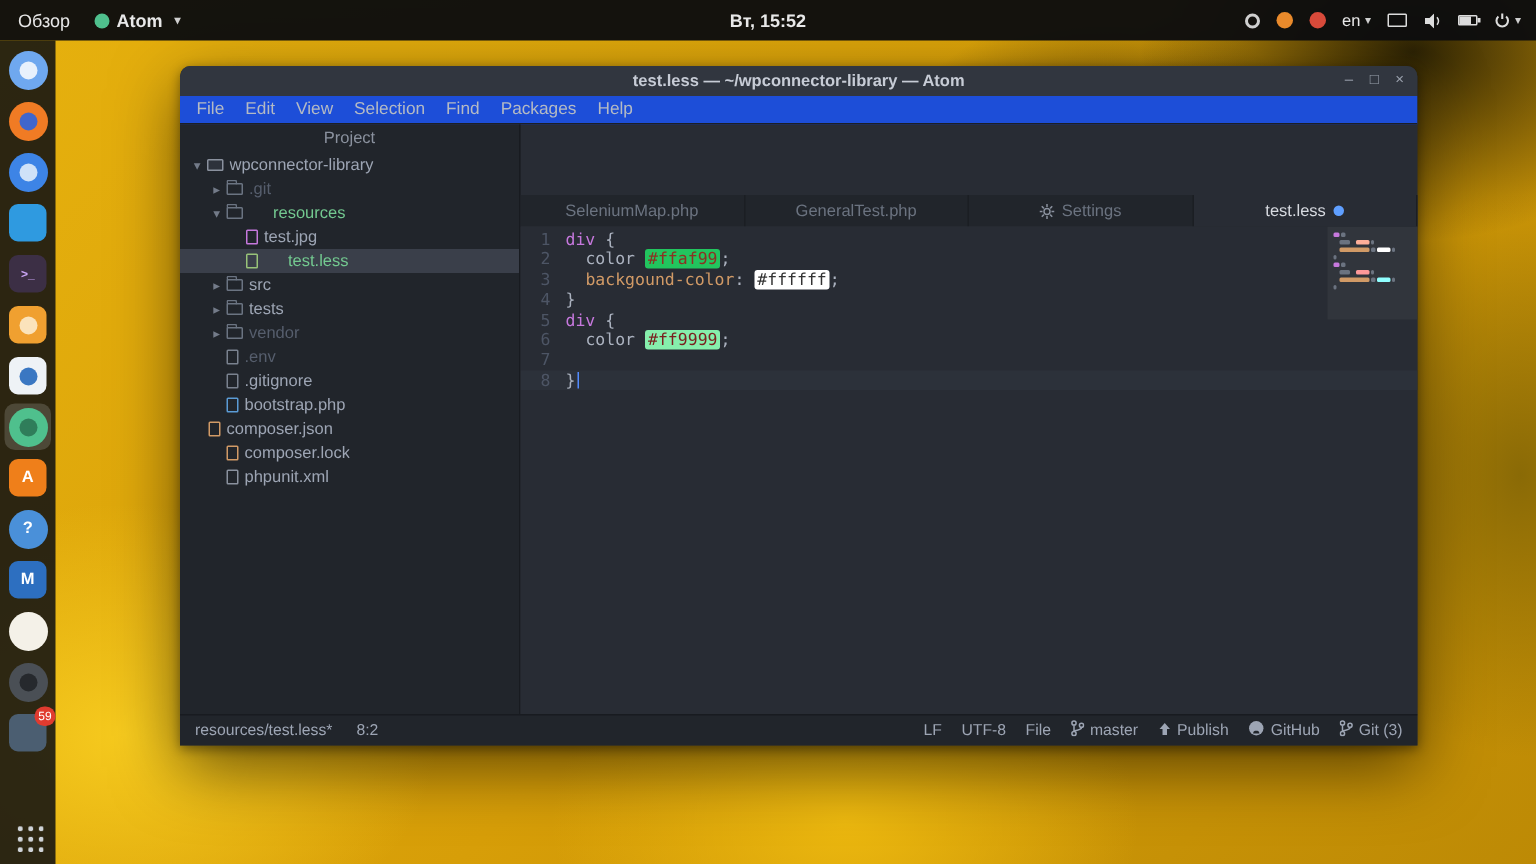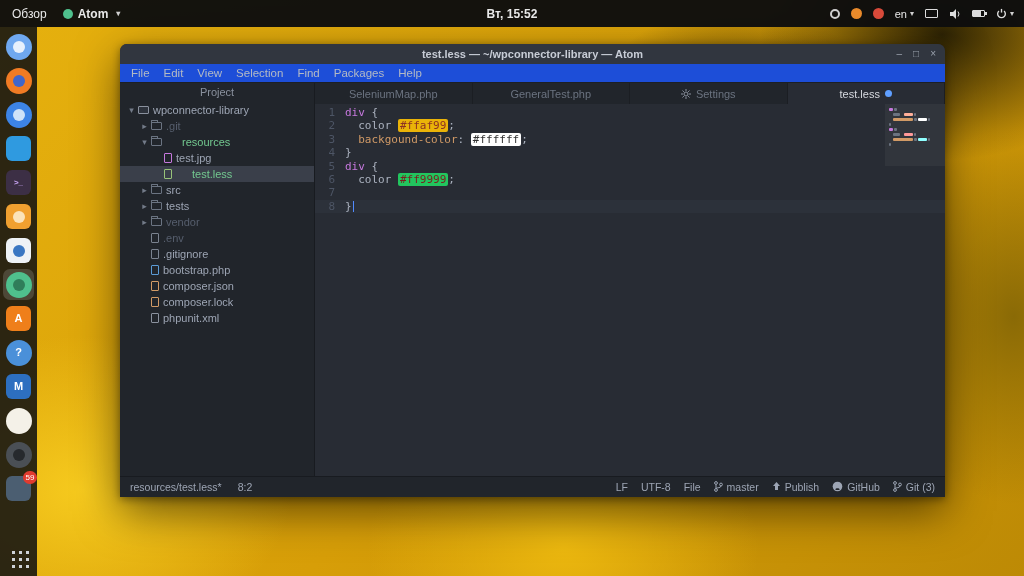--- a/index.html
+++ b/index.html
@@ -72,21 +72,21 @@
     align-items:center; gap:11px; color:#9aa1ad; font-size:10px; }
   .win-btn { cursor:default; line-height:1; }
 
   .menubar { height:19px; background:#1d4ed8; flex:none; display:flex; align-items:center;
     padding-left:4px; border-bottom:1px solid #1c1f25; }
   .menu-item { font-size:11.5px; color:#b4bac4; padding:0 7px; }
 
   .main { flex:1; display:flex; min-height:0; }
 
   
-  .tree { width:195px; flex:none; background:#21252b; border-right:1px solid #181b20;
+  .tree { width:227px; flex:none; background:#21252b; border-right:1px solid #181b20;
     font-size:11px; color:#9da5b4; overflow:hidden; }
   .tree-header { height:19px; line-height:19px; text-align:center; color:#8a919e; font-size:11px; }
   .tree-row { height:16px; display:flex; align-items:center; white-space:nowrap; }
   .tree-row.selected { background:#3a3f4a; color:#d7dae0; }
   .tree-row.dim .t-label { color:#565e6d; }
   .tree-row.git-added .t-label { color:#73c990;padding-left:16px; }
   .chev-col { width:11px; font-size:9px; color:#737b89; flex:none; text-align:center; }
   .t-ico { flex:none; margin:0 4px 0 1px; position:relative; }
   .ico-folder, .ico-repo { width:11px; height:8px; border:1px solid #6b7482; border-radius:1px; }
   .ico-folder::before { content:""; position:absolute; top:-3px; left:-1px; width:5px; height:2px;
@@ -95,21 +95,21 @@
   .ico-file, .ico-less, .ico-image, .ico-php, .ico-json, .ico-xml {
     width:8px; height:10px; border:1px solid #7a828f; border-radius:1px; }
   .ico-less  { border-color:#98c379; }
   .ico-image { border-color:#c678dd; }
   .ico-php   { border-color:#5b9bd5; }
   .ico-json  { border-color:#d19a66; }
   .ico-xml   { border-color:#8a919e; }
   .t-label { overflow:hidden; text-overflow:ellipsis; }
 
   
-  .editor-col { flex:1; display:flex; flex-direction:column; min-width:0; }
+  .editor-col { flex:1; display:flex; flex-direction:column; min-width:0;margin-top:47px; }
   .tabs { height:21px; flex:none; background:#21252b; display:flex; }
   .tab { flex:1; display:flex; align-items:center; justify-content:center; gap:5px;
     font-size:11px; color:#6b7380; border-right:1px solid #1b1e23; }
   .tab.active { background:#282c34; color:#d7dae0; }
   .tab .mod-dot { width:7px; height:7px; border-radius:50%; background:#5f9fff; }
   .tab .tab-gear { display:inline-flex; }
 
   .editor { flex:1; position:relative; background:#282c34; overflow:hidden;
     font-family:"DejaVu Sans Mono", monospace; font-size:11px; padding-top:2px; }
   .code-line { display:flex; height:13.4px; line-height:13.4px; }
@@ -331,21 +331,21 @@
           <div class="tree-row" style="padding-left: 19px;">
             <span class="chev-col"></span>
             <span class="t-ico ico-file"></span>
             <span class="t-label">.gitignore</span>
           </div>
           <div class="tree-row" style="padding-left: 19px;">
             <span class="chev-col"></span>
             <span class="t-ico ico-php"></span>
             <span class="t-label">bootstrap.php</span>
           </div>
-          <div class="tree-row" style="padding-left: 19px;">
+          <div class="tree-row" style="padding-left: 7px;">
             <span class="chev-col"></span>
             <span class="t-ico ico-json"></span>
             <span class="t-label">composer.json</span>
           </div>
           <div class="tree-row" style="padding-left: 19px;">
             <span class="chev-col"></span>
             <span class="t-ico ico-json"></span>
             <span class="t-label">composer.lock</span>
           </div>
           <div class="tree-row" style="padding-left: 19px;">
@@ -381,37 +381,37 @@
           </div>
         </div>
       <div class="editor">
         <div id="code-lines">
             <div class="code-line">
               <span class="gutter">1</span>
               <span class="code"><span class="tk-sel">div</span><span class="tk-pln"> {</span></span>
             </div>
             <div class="code-line">
               <span class="gutter">2</span>
-              <span class="code"><span class="tk-pln">  </span><span class="tk-pln">color</span><span class="tk-pln"> </span><span class="tk-swatch" style="background: #eab308; color: rgb(140, 49, 35);">#ffaf99</span><span class="tk-pln">;</span></span>
+              <span class="code"><span class="tk-pln">  </span><span class="tk-pln">color</span><span class="tk-pln"> </span><span class="tk-swatch" style="background: #22c55e; color: rgb(140, 49, 35);">#ffaf99</span><span class="tk-pln">;</span></span>
             </div>
             <div class="code-line">
               <span class="gutter">3</span>
               <span class="code"><span class="tk-pln">  </span><span class="tk-prop">backgound-color</span><span class="tk-pln">: </span><span class="tk-swatch" style="background: rgb(255, 255, 255); color: rgb(51, 51, 51);">#ffffff</span><span class="tk-pln">;</span></span>
             </div>
             <div class="code-line">
               <span class="gutter">4</span>
               <span class="code"><span class="tk-pln">}</span></span>
             </div>
             <div class="code-line">
               <span class="gutter">5</span>
               <span class="code"><span class="tk-sel">div</span><span class="tk-pln"> {</span></span>
             </div>
             <div class="code-line">
               <span class="gutter">6</span>
-              <span class="code"><span class="tk-pln">  </span><span class="tk-pln">color</span><span class="tk-pln"> </span><span class="tk-swatch" style="background: #22c55e; color: rgb(122, 31, 31);">#ff9999</span><span class="tk-pln">;</span></span>
+              <span class="code"><span class="tk-pln">  </span><span class="tk-pln">color</span><span class="tk-pln"> </span><span class="tk-swatch" style="background: #86efac; color: rgb(122, 31, 31);">#ff9999</span><span class="tk-pln">;</span></span>
             </div>
             <div class="code-line">
               <span class="gutter">7</span>
             </div>
             <div class="code-line active-line">
               <span class="gutter">8</span>
               <span class="code"><span class="tk-pln">}</span><span class="caret"></span></span>
             </div>
           </div>
         <div class="minimap" id="minimap">

